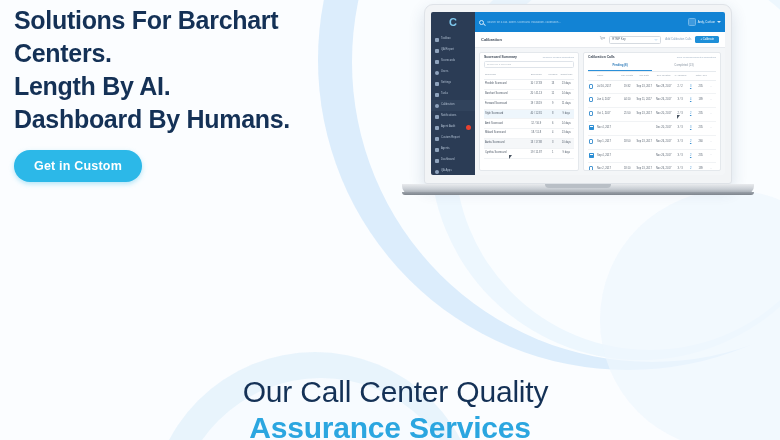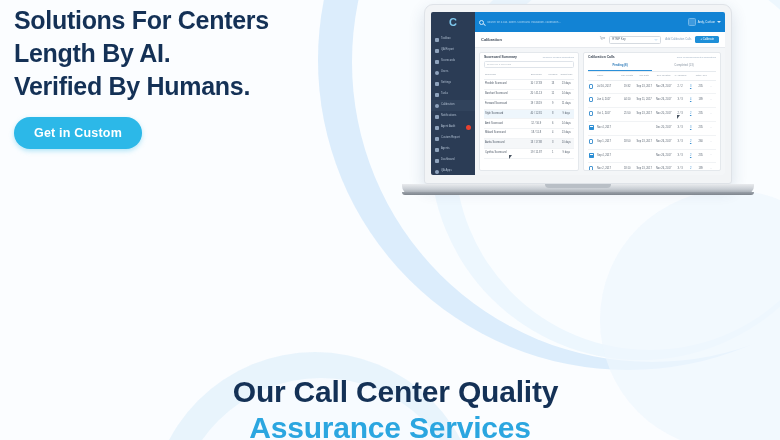--- a/index.html
+++ b/index.html
@@ -241,21 +241,21 @@
     border-left:3px solid #4a5563; border-bottom:4.5px solid transparent;
     border-right:2px solid transparent; z-index:9;
   }
 
   
   .next-section {
     position:absolute; left:0; right:0; top:374px; z-index:5;
     text-align:center;
   }
   .ns-line1 {
-    font-size:30px; font-weight:bold; color:#143156;
+    font-size:30px; font-weight:normal; color:#143156;
     letter-spacing:-.2px; line-height:36px;margin-left:11px;
   }
   .ns-line2 {
     font-size:30px; font-weight:bold; color:#2ba6e0;
     letter-spacing:-.2px; line-height:36px;
   }
 </style>
 </head>
 <body>
 
@@ -264,23 +264,24 @@
   <div class="arc-2"></div>
   <div class="arc-3"></div>
   <div class="arc-4"></div>
   <div class="arc-5"></div>
   <div class="arc-6"></div>
   <div class="arc-7"></div>
 </div>
 
 <div class="hero">
   <div class="headline">
-    <div>Solutions For Centers</div>
+    <div>Solutions For Barchart</div>
+    <div>Centers.</div>
     <div>Length By AI.</div>
-    <div>Verified By Humans.</div>
+    <div>Dashboard By Humans.</div>
   </div>
   <button class="cta">Get in Custom</button>
 </div>
 
 <div class="laptop">
   <div class="lid">
     <div class="screen">
 
       <div class="sidebar">
         <div class="logo-box">

